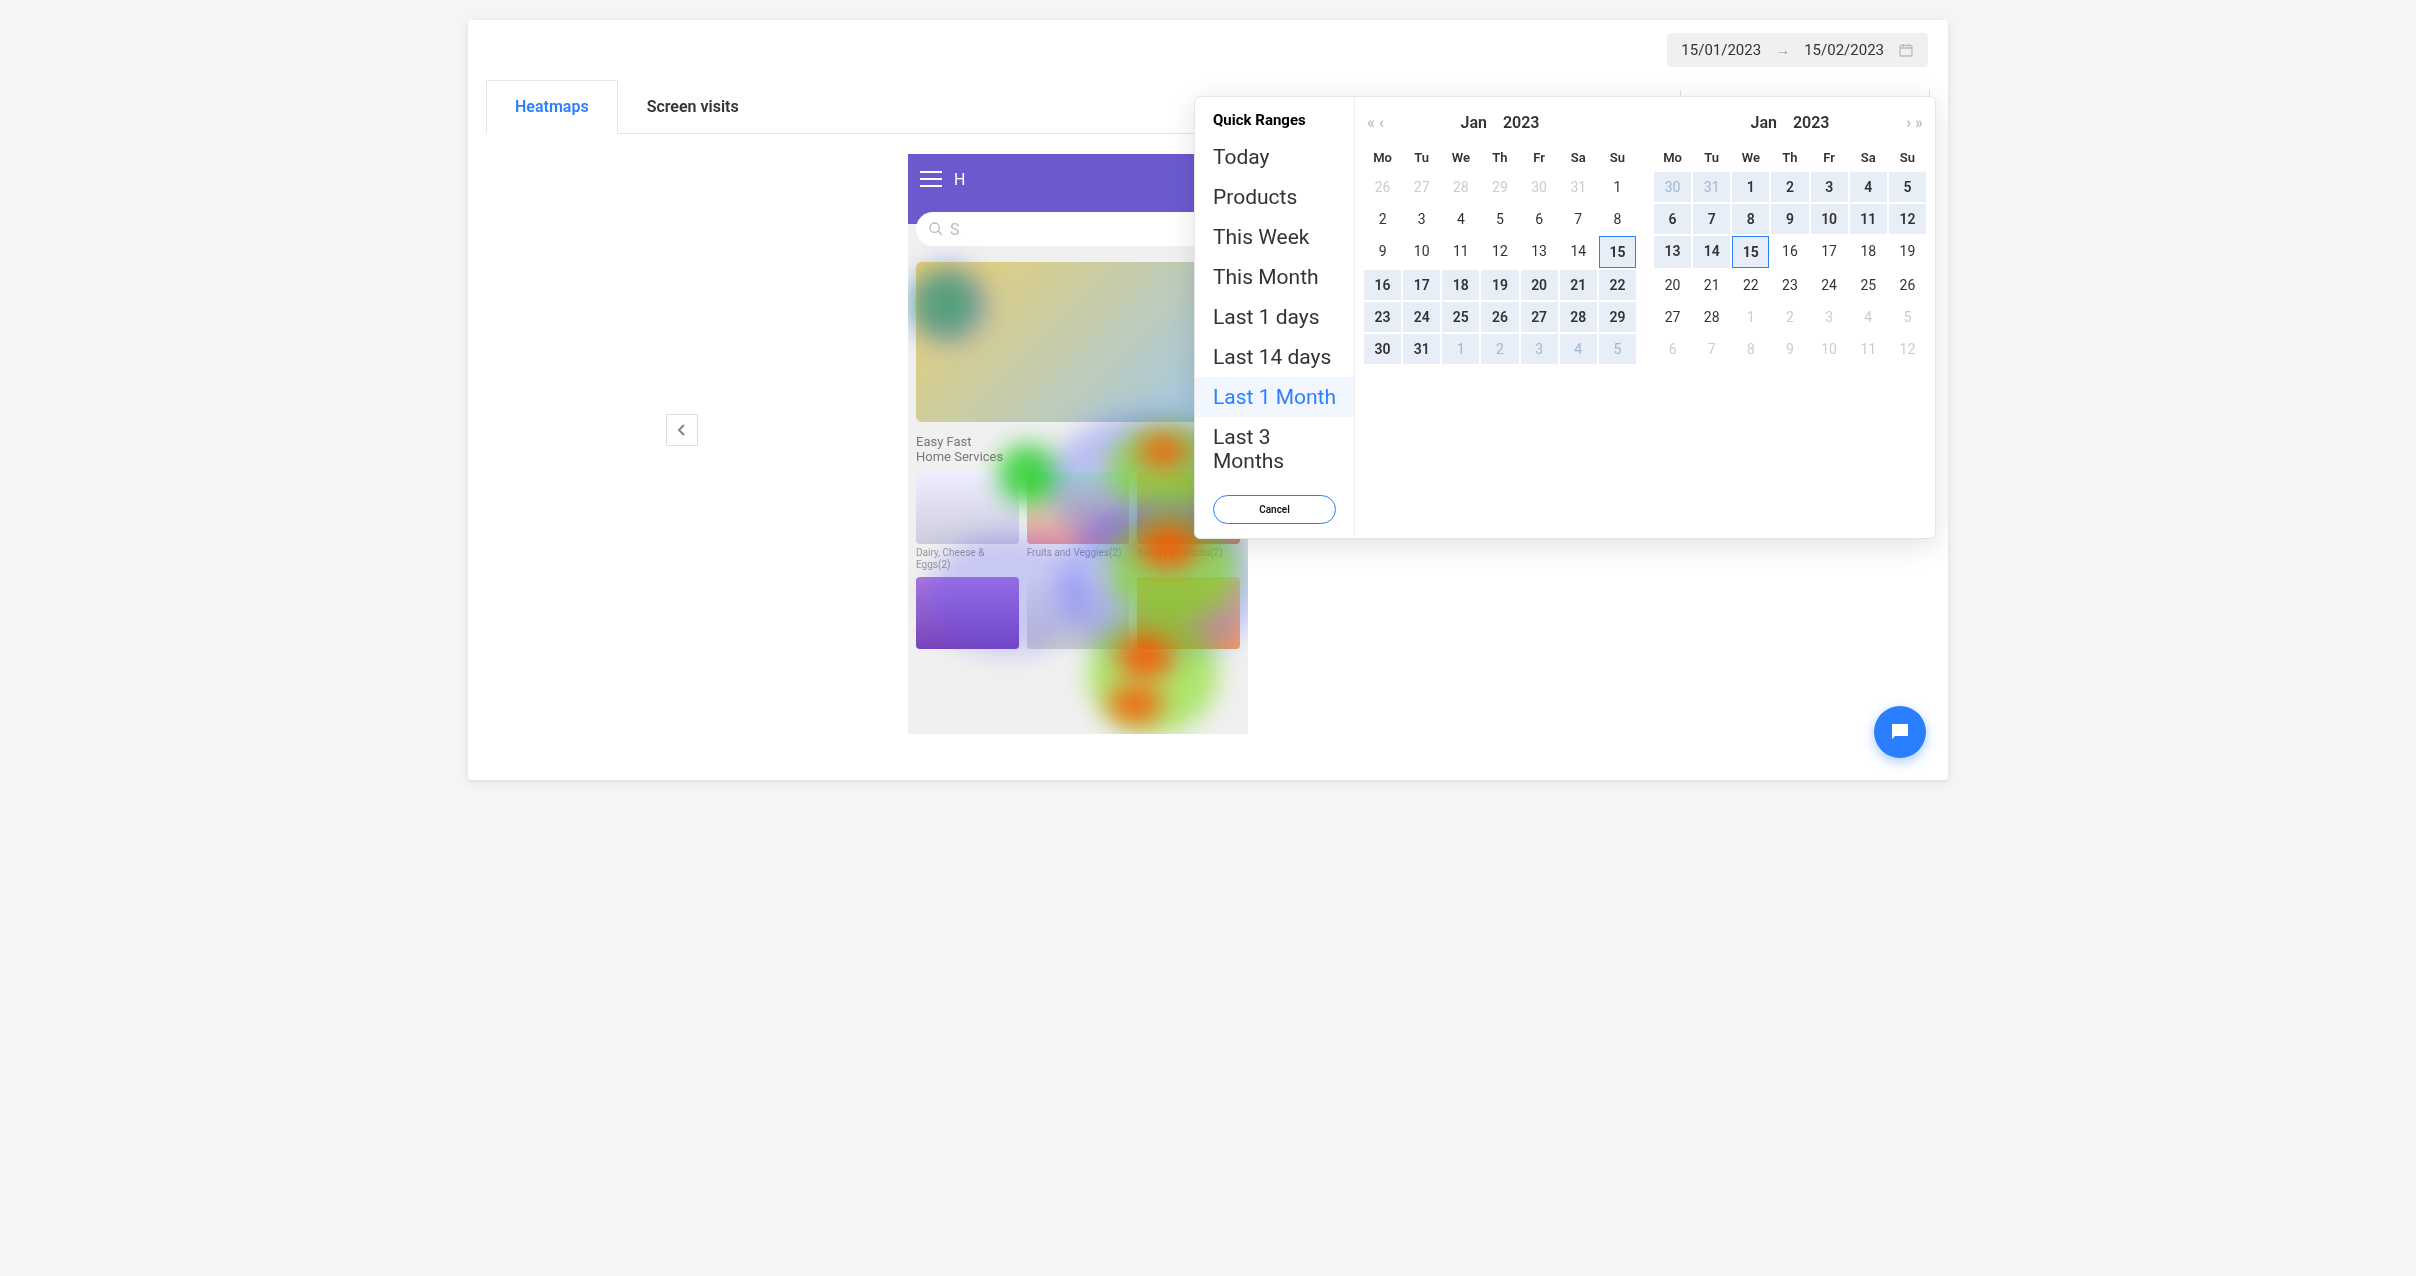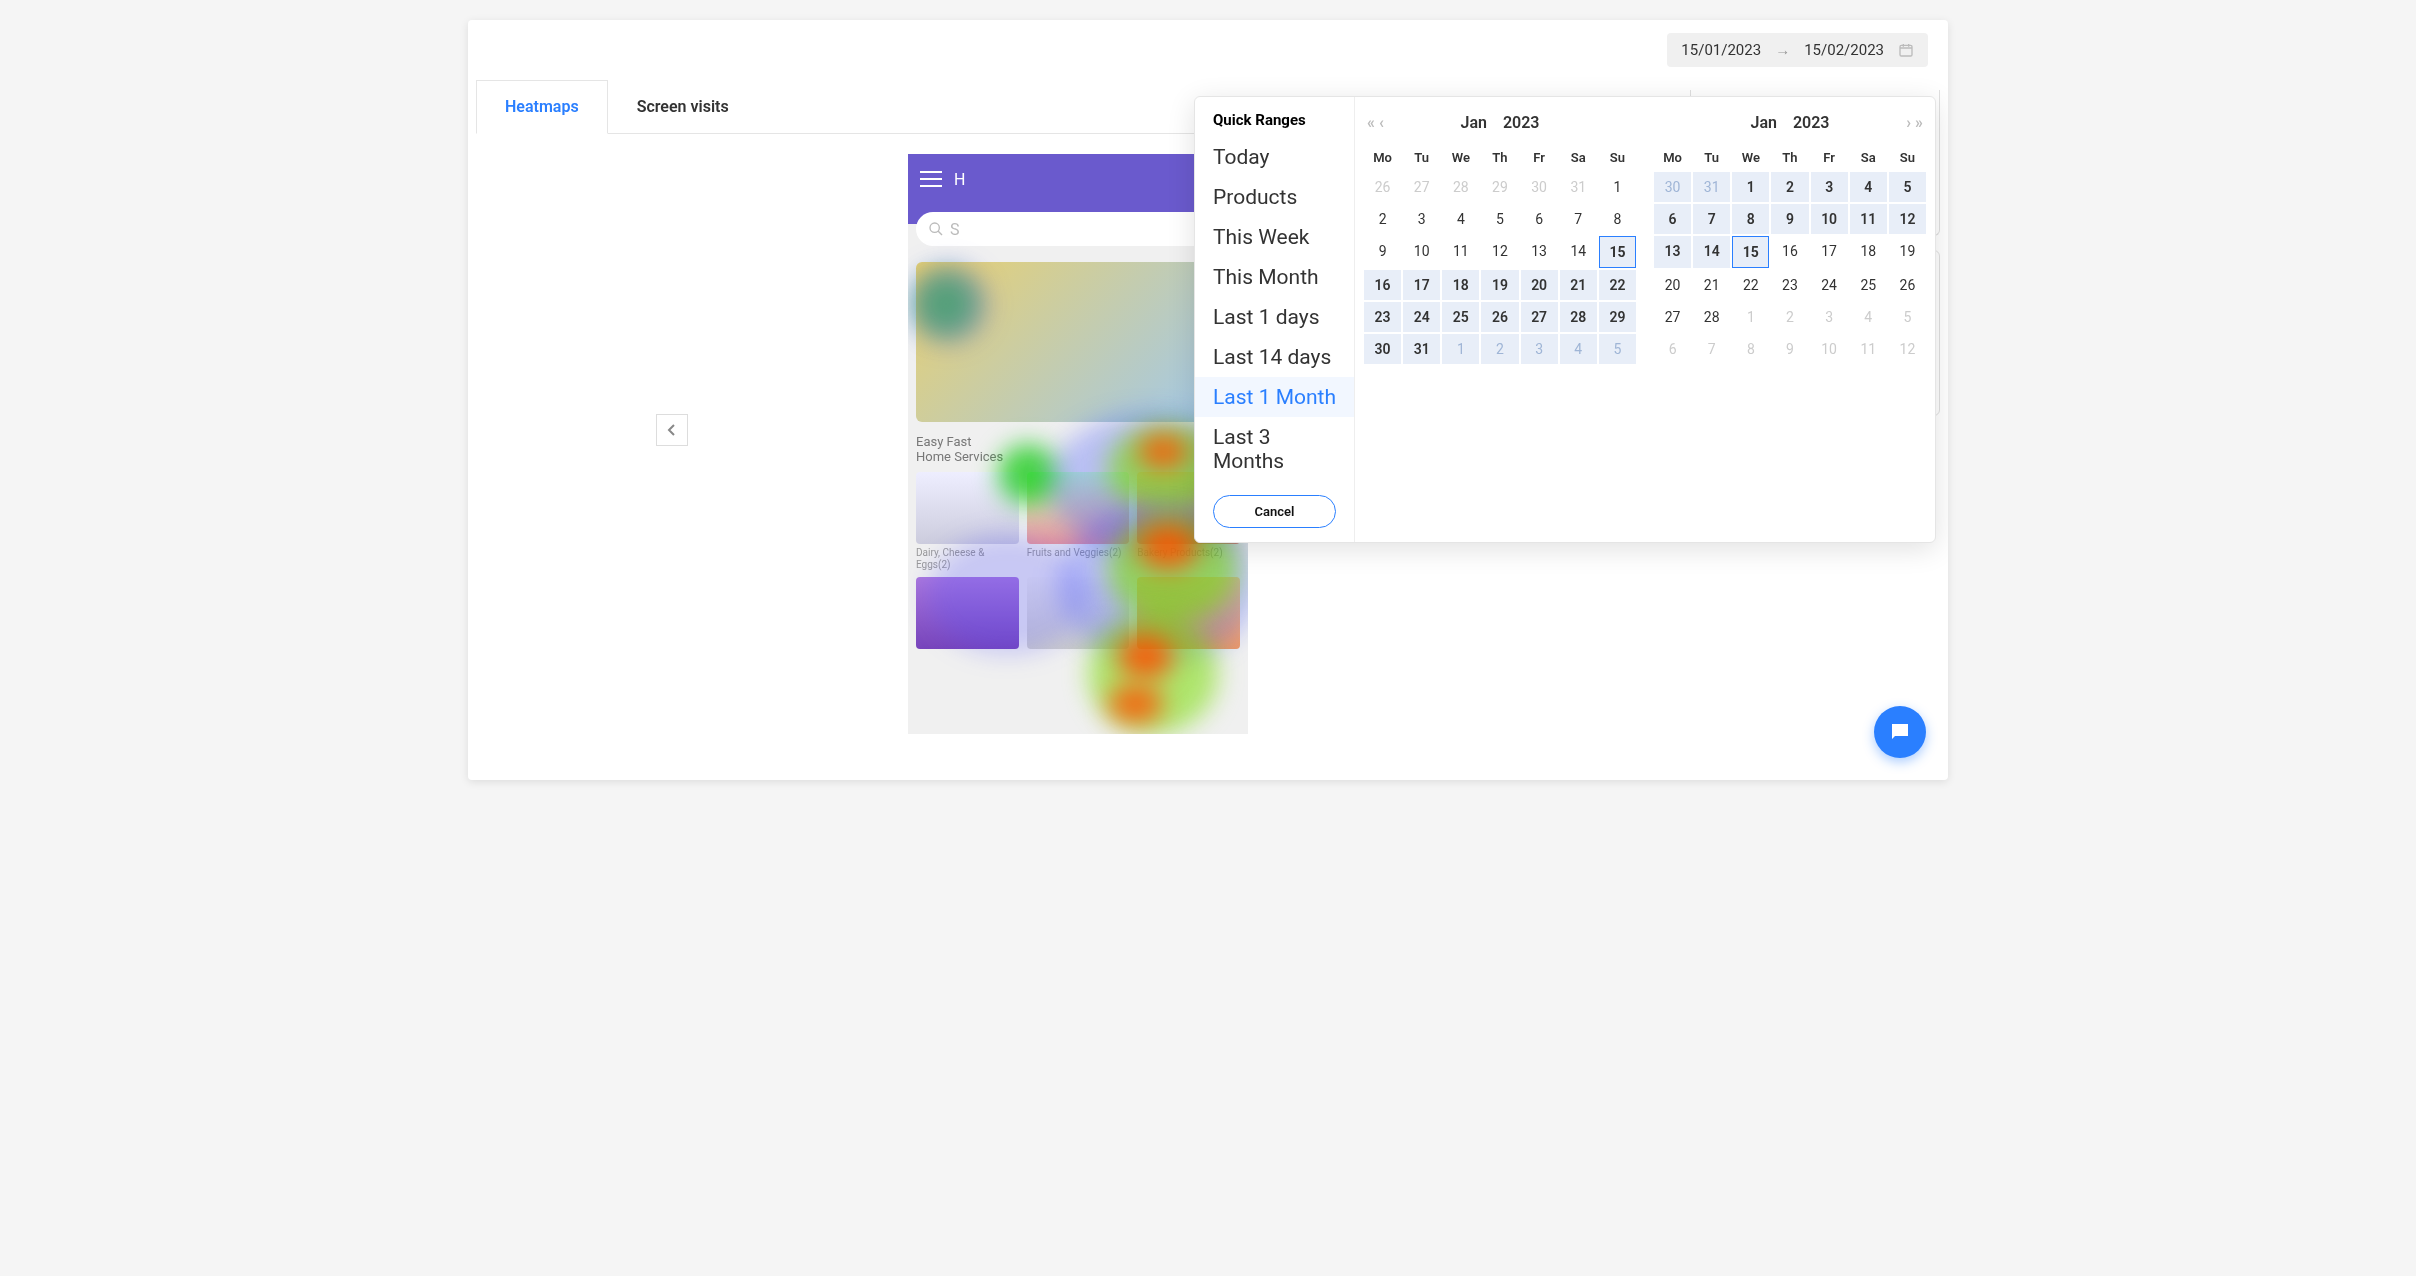--- a/index.html
+++ b/index.html
@@ -2,21 +2,21 @@
 <html><head>
 <meta charset="utf-8">
 <style>
 * { margin: 0; padding: 0; box-sizing: border-box; font-family: -apple-system, BlinkMacSystemFont, "Segoe UI", Roboto, sans-serif; }
 body { background: #f5f5f5; padding: 20px; }
 .app-frame { background: #fff; border-radius: 4px; box-shadow: 0 2px 8px rgba(0,0,0,0.1); max-width: 1480px; margin: 0 auto; position: relative; height: 760px; overflow: hidden; }
 .topbar { height: 60px; display: flex; justify-content: flex-end; align-items: center; padding: 0 20px; }
 .date-range-display { background: #f0f0f0; border-radius: 4px; padding: 8px 14px; display: flex; align-items: center; gap: 14px; color: #333; font-size: 15px; }
 .date-range-display .arrow { color: #999; }
 .calendar-svg { width: 16px; height: 16px; color: #bbb; }
-.content-wrap { display: flex; padding: 0 8px; }
+.content-wrap { display: flex; padding: 0 18px; }
 .left-col { flex: 1; }
 .tabs { display: flex; border-bottom: 1px solid #e5e5e5; }
 .tab { padding: 16px 28px; font-size: 16px; font-weight: 600; color: #333; cursor: pointer; border: 1px solid transparent; }
 .tab.active { color: #2a7fff; border: 1px solid #e5e5e5; border-bottom: 1px solid #fff; margin-bottom: -1px; background: #fff; }
 .heatmap-area { position: relative; padding: 20px 60px; display: flex; justify-content: center; align-items: flex-start; }
 .nav-btn { position: absolute; top: 280px; width: 32px; height: 32px; border: 1px solid #ddd; background: #fff; display: flex; align-items: center; justify-content: center; color: #888; cursor: pointer; }
 .nav-prev { left: 180px; }
 .nav-next { right: 180px; }
 .phone-mock { width: 340px; height: 580px; background: linear-gradient(to bottom, #6a5acd 0%, #6a5acd 12%, #f0f0f0 12%); position: relative; overflow: hidden; }
 .phone-header { height: 50px; background: #6a5acd; display: flex; align-items: center; padding: 0 12px; gap: 12px; }
@@ -44,21 +44,21 @@
 .gesture-row .label { flex: 1; display: flex; align-items: center; gap: 8px; }
 .gesture-row .pct { font-weight: 600; }
 .chev { color: #888; font-size: 12px; }
 
 
 .popover { position: absolute; top: 76px; right: 12px; background: #fff; border: 1px solid #e5e5e5; border-radius: 6px; box-shadow: 0 6px 28px rgba(0,0,0,0.12); display: flex; z-index: 50; }
 .quick-ranges { width: 160px; border-right: 1px solid #eee; padding: 14px 0; }
 .qr-title { font-weight: 700; padding: 0 18px 8px; font-size: 15px; }
 .qr-item { padding: 8px 18px; font-size: 21px; color: #333; cursor: pointer; }
 .qr-item.active { color: #2a7fff; background: #f2f7ff; }
-.qr-cancel { margin: 14px 18px 0; border: 1.5px solid #2a7fff; color: #111; border-radius: 22px; padding: 8px 0; text-align: center; font-weight: 600; font-size: 13px; cursor: pointer; }
+.qr-cancel { margin: 14px 18px 0; border: 1.5px solid #2a7fff; color: #111; border-radius: 22px; padding: 8px 0; text-align: center; font-weight: 600; font-size: 10px; cursor: pointer; }
 .calendars { display: flex; }
 .cal { width: 290px; padding: 10px 8px; }
 .cal-header { display: flex; align-items: center; justify-content: center; gap: 6px; padding: 6px 0 12px; font-weight: 600; color: #333; position: relative; }
 .cal-nav { position: absolute; display: flex; gap: 4px; color: #bbb; cursor: pointer; }
 .cal-nav.left { left: 4px; }
 .cal-nav.right { right: 4px; }
 .cal-grid { display: grid; grid-template-columns: repeat(7, 1fr); text-align: center; }
 .dow { font-size: 13px; font-weight: 600; color: #333; padding: 6px 0; }
 .day { font-size: 14px; padding: 7px 0; margin: 1px; color: #333; cursor: pointer; }
 .day.out { color: #ccc; }

